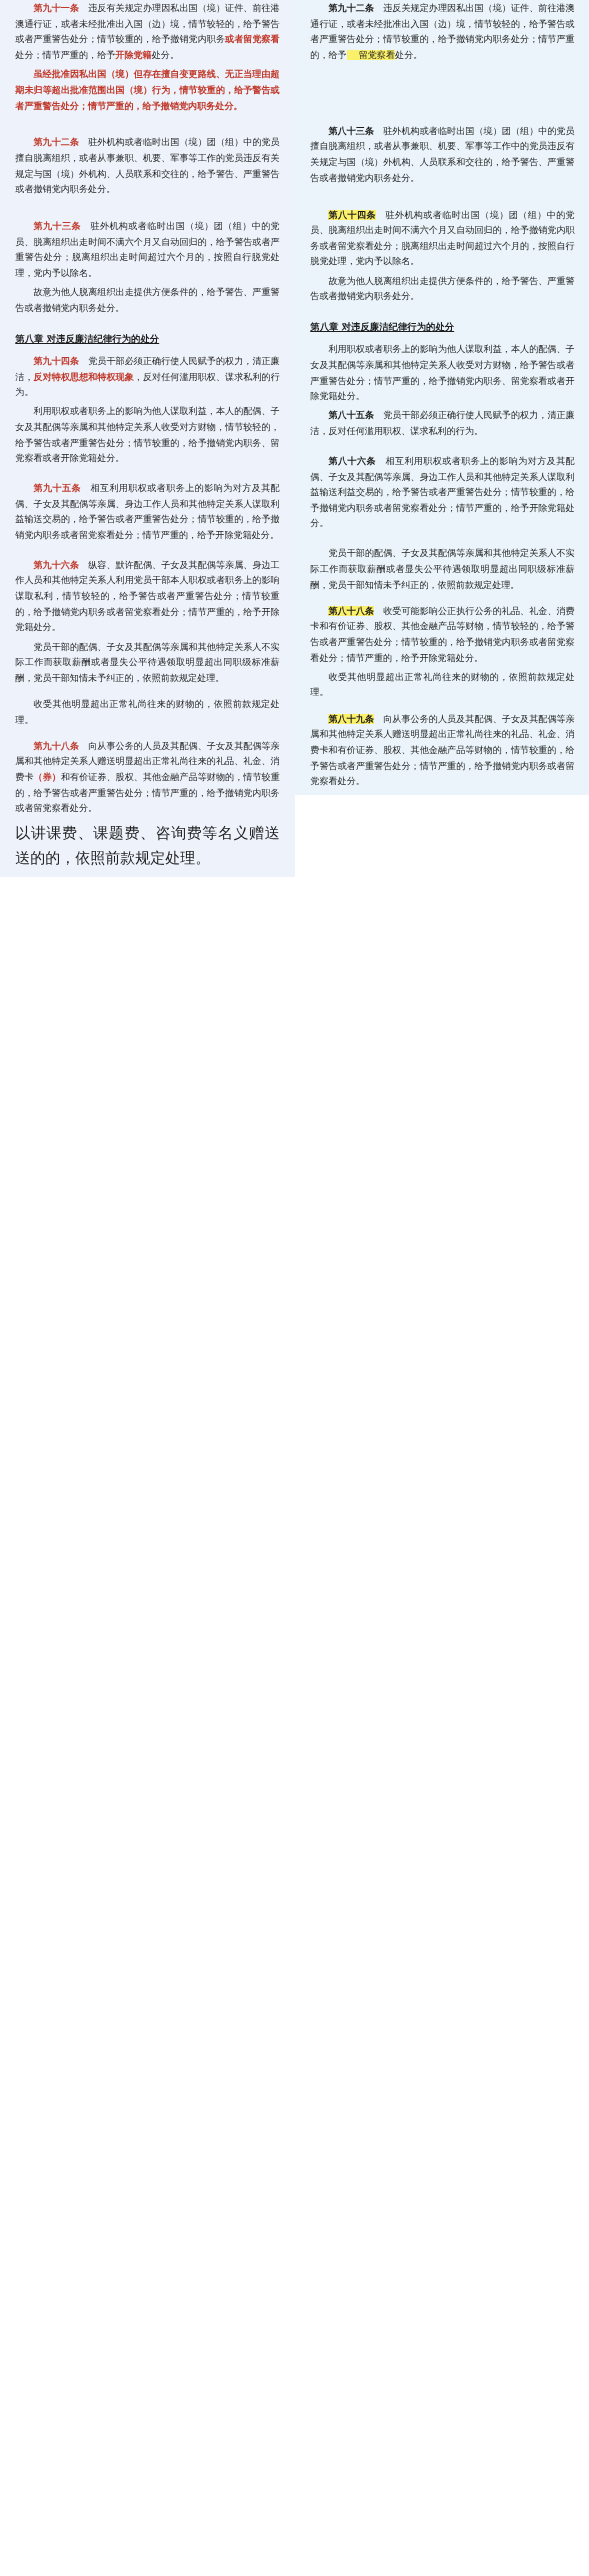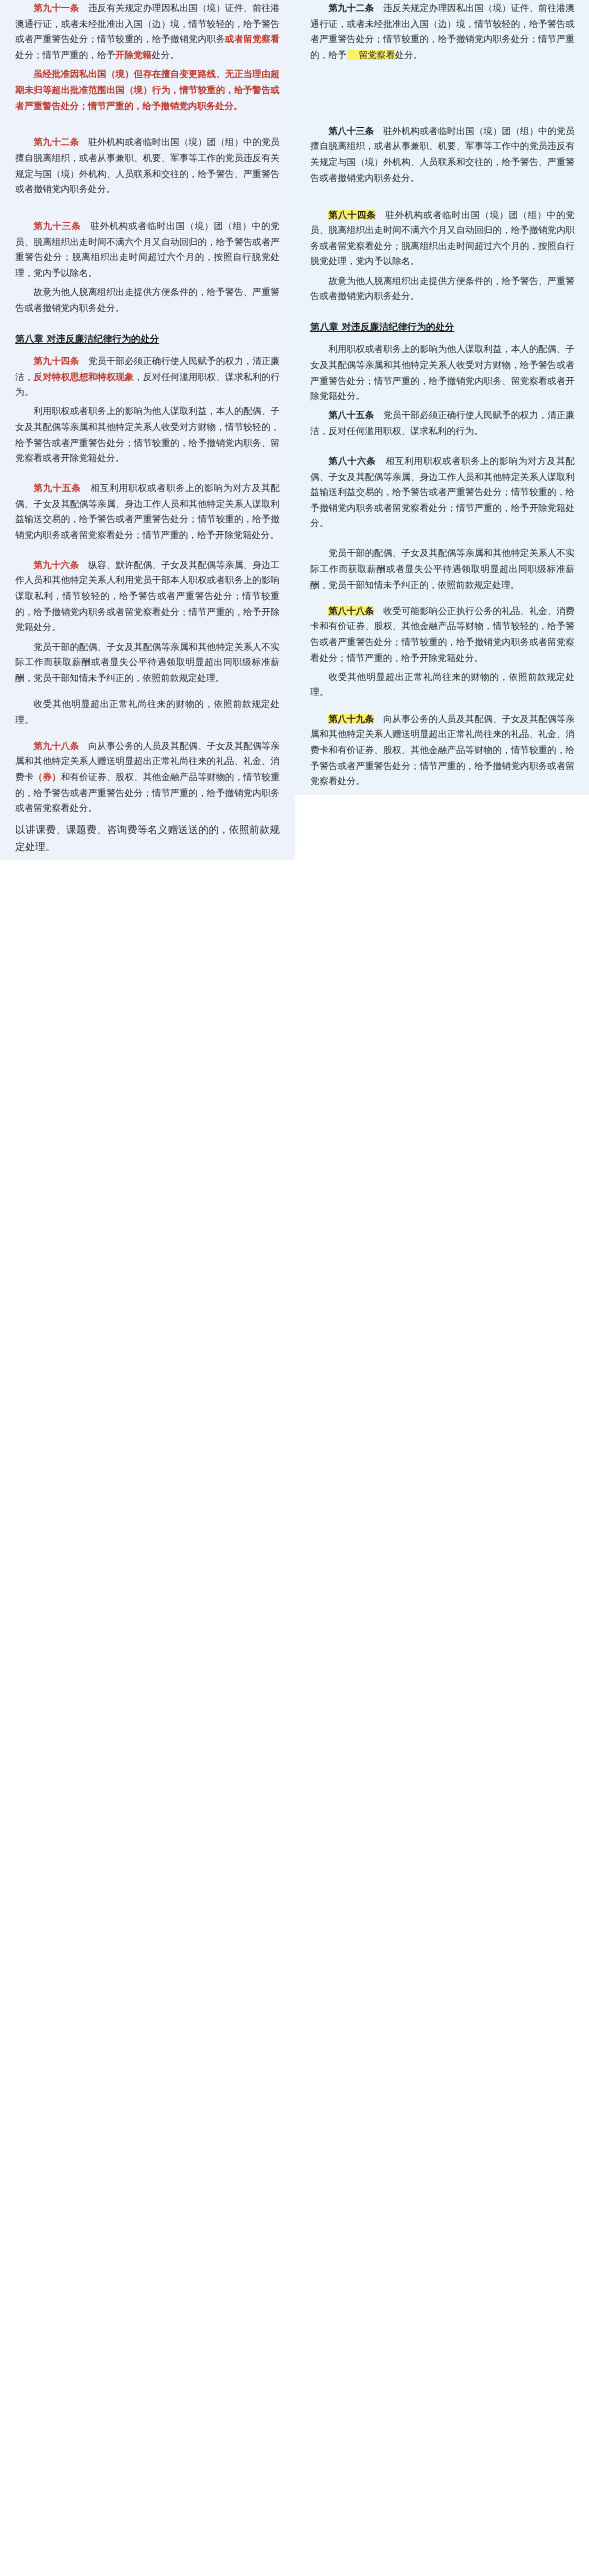--- a/index.html
+++ b/index.html
@@ -59,21 +59,21 @@
     color: #1d1d1d;
     margin: 8.3px 0 5.9px 0;
     text-indent: 0;
     line-height: 1.6;
     text-decoration: underline;
   }
   .spacer-lg { height: 15.3px; }
   .spacer-md { height: 8.3px; }
   .spacer-sm { height: 4.7px; }
   .footer-note {
-    font-size: 10px;
+    font-size: 15px;
     line-height: 1.72;
     color: #1d1d1d;
     text-indent: 0;
     text-align: justify;
   }
 </style>
 </head>
 <body>
 
 <div id="doc">

